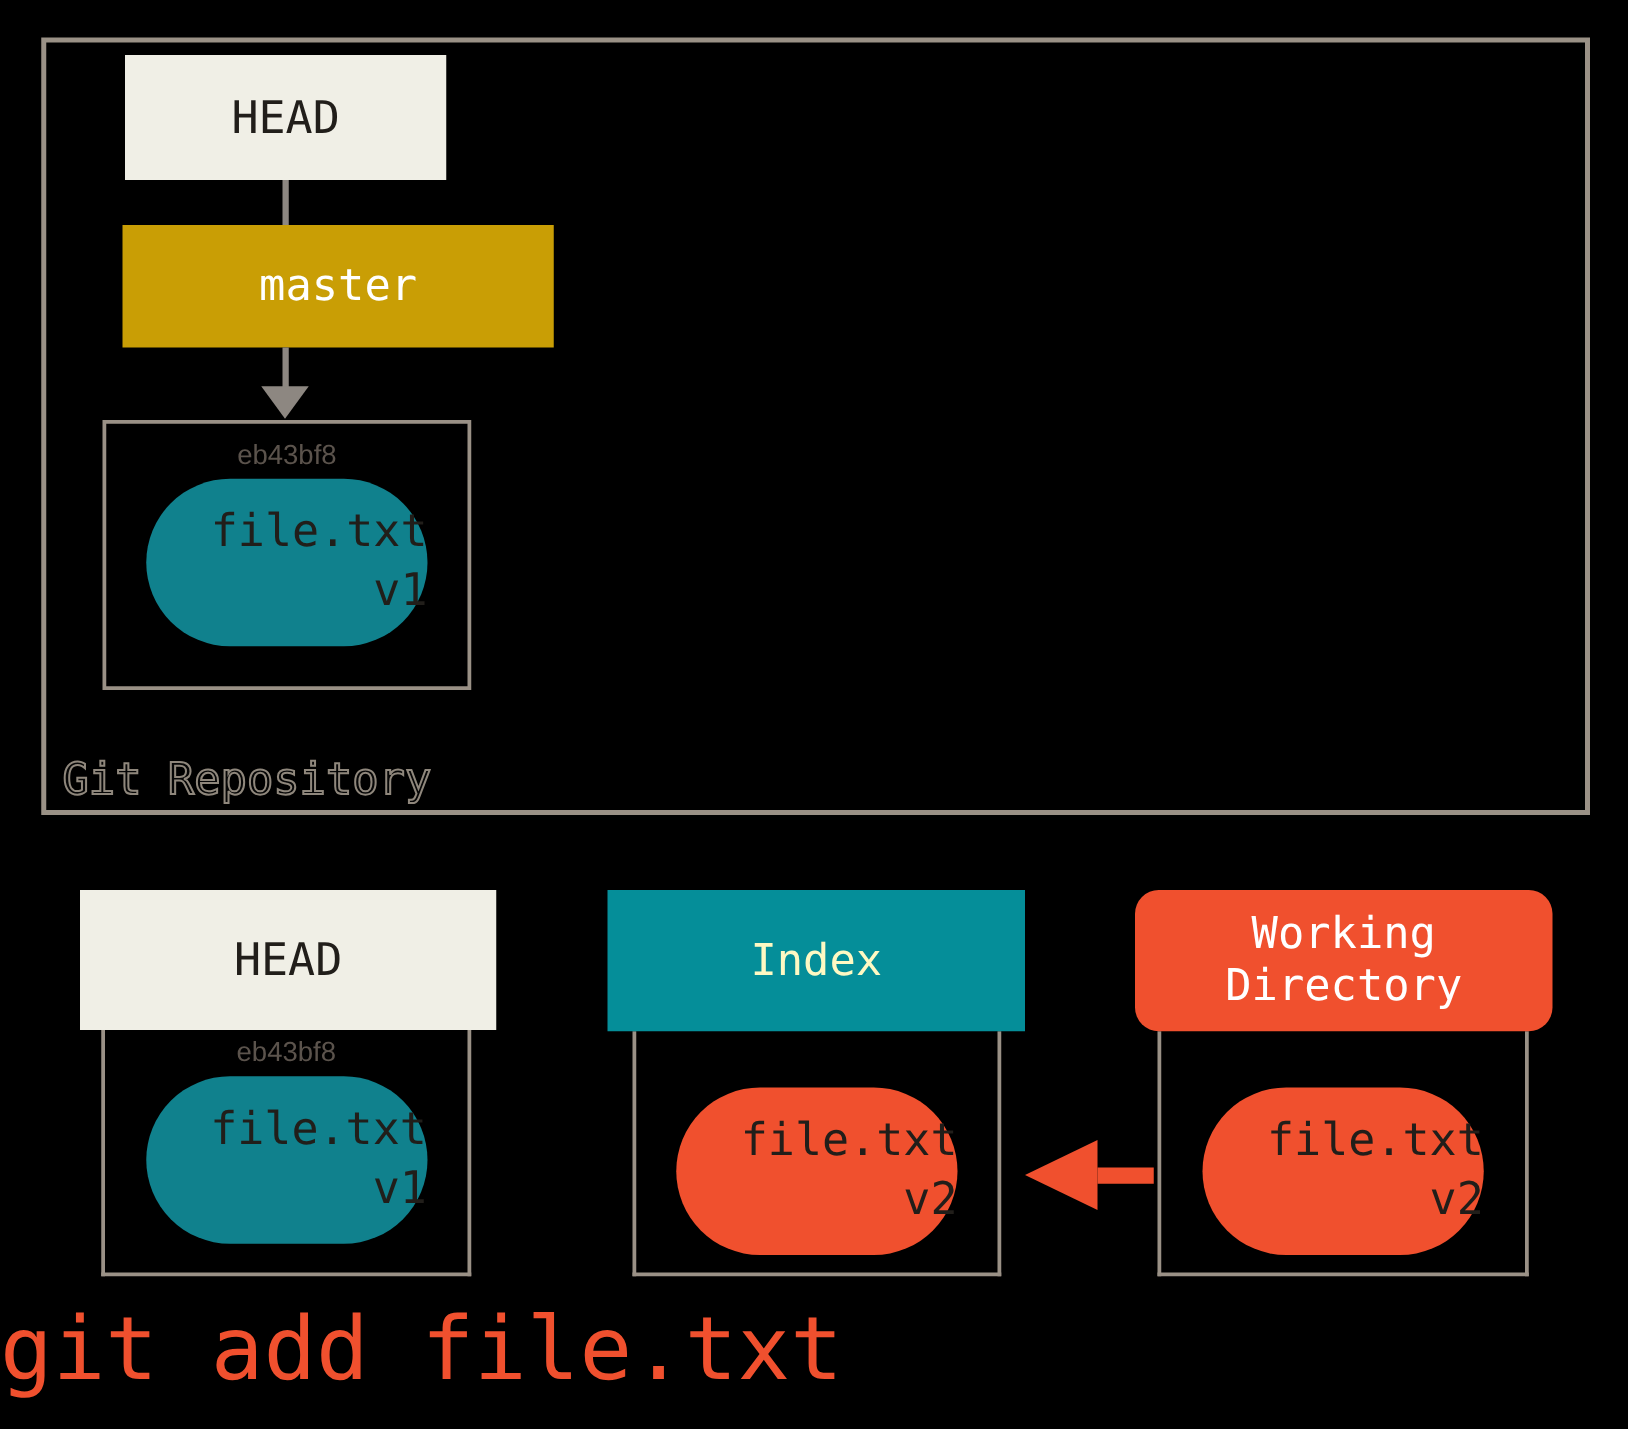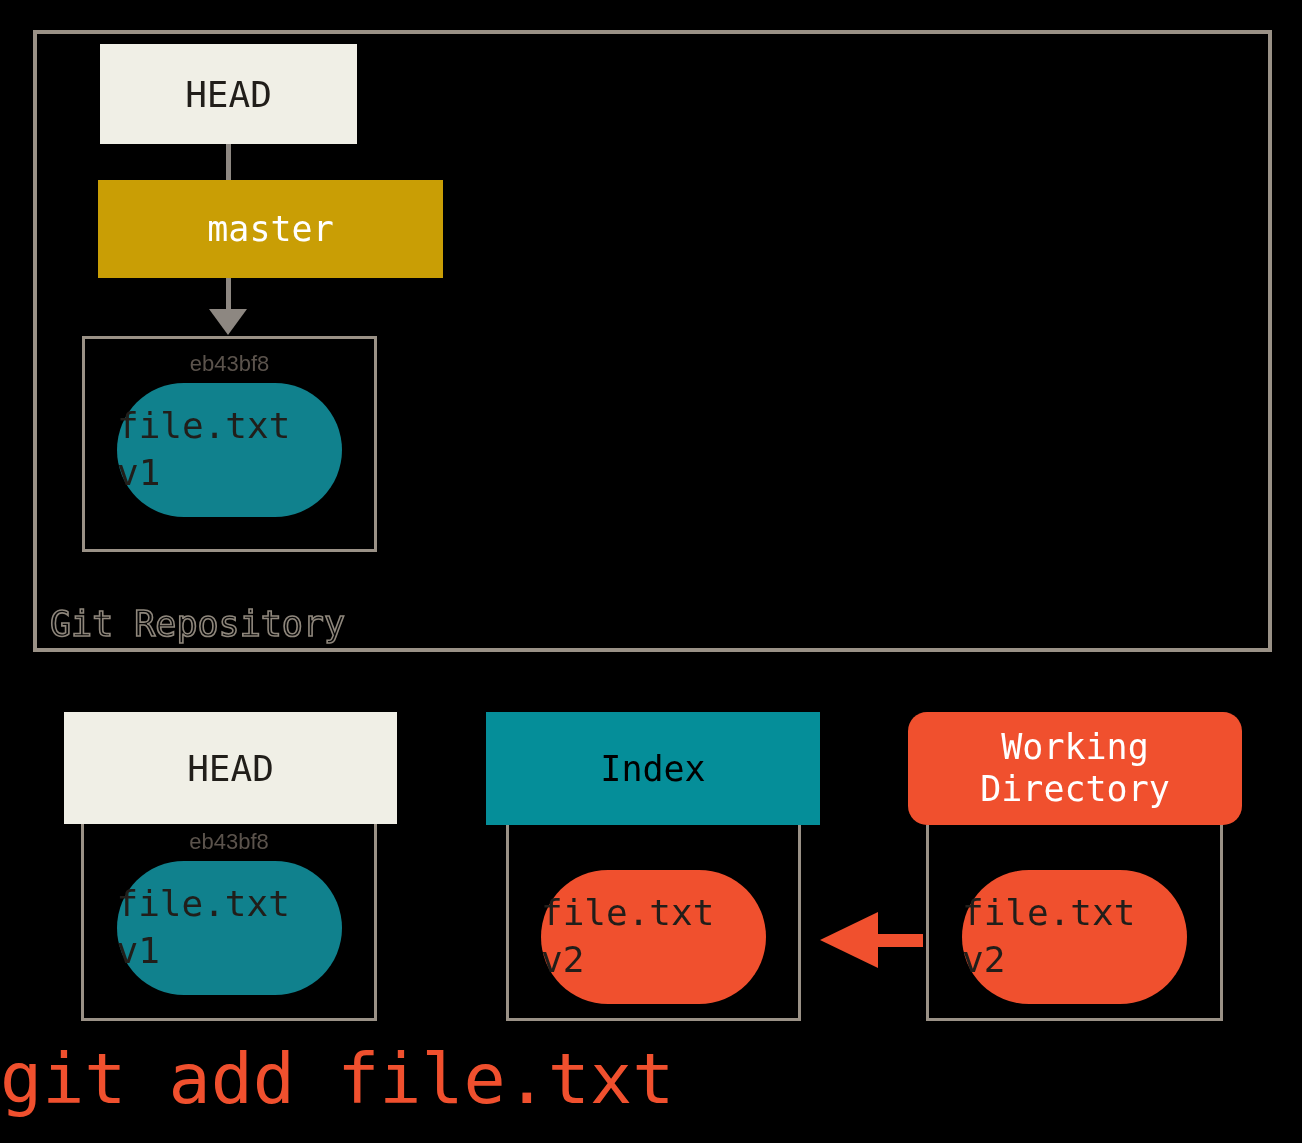--- a/index.html
+++ b/index.html
@@ -41,42 +41,42 @@
   .commit-top { left: 82px; top: 336px; width: 295px; height: 216px; }
   .no-top { border-top: none; }
   .hash {
     font-family: Liberation Sans, sans-serif;
     font-size: 22px; color: var(--hash-gray); text-align: center;
   }
   .commit-top .hash { margin-top: 12px; }
   .blob {
     border-radius: 70px; width: 225px; height: 134px;
     margin: 6px auto 0;
-    display: flex; flex-direction: column; align-items: flex-start; justify-content: center;
+    display: flex; flex-direction: column; align-items: flex-end; justify-content: center;
     font-size: 36px; line-height: 1.3; color: var(--text-dark); text-align: center;
   }
   .blob.teal { background: var(--teal-blob); }
   .blob.orange { background: var(--orange); }
   .blob.solo { margin-top: 45px; }
   .repo-label {
     left: 50px; top: 604px; font-size: 35px;
     color: #060606; -webkit-text-stroke: 1.6px #8f877c;
   }
 
   
   .col-header { position: absolute; font-size: 36px; }
   .head-col-header {
     left: 64px; top: 712px; width: 333px; height: 112px;
     background: var(--cream); color: var(--text-dark);
   }
   .col-box-1 { left: 81px; top: 824px; width: 296px; height: 197px; }
   .col-box-1 .hash { margin-top: 5px; }
   .index-header {
     left: 486px; top: 712px; width: 334px; height: 113px;
-    background: var(--teal-header); color: #000000; font-size: 35px;
+    background: var(--teal-header); color: #fef9c3; font-size: 35px;
   }
   .col-box-2 { left: 506px; top: 825px; width: 295px; height: 196px; }
   .wd-header {
     left: 908px; top: 712px; width: 334px; height: 113px;
     background: var(--orange); color: #fff; font-size: 35px; line-height: 1.18;
     padding: 0 30px;
     border-radius: 19px;
   }
   .col-box-3 { left: 926px; top: 825px; width: 297px; height: 196px; }
 

